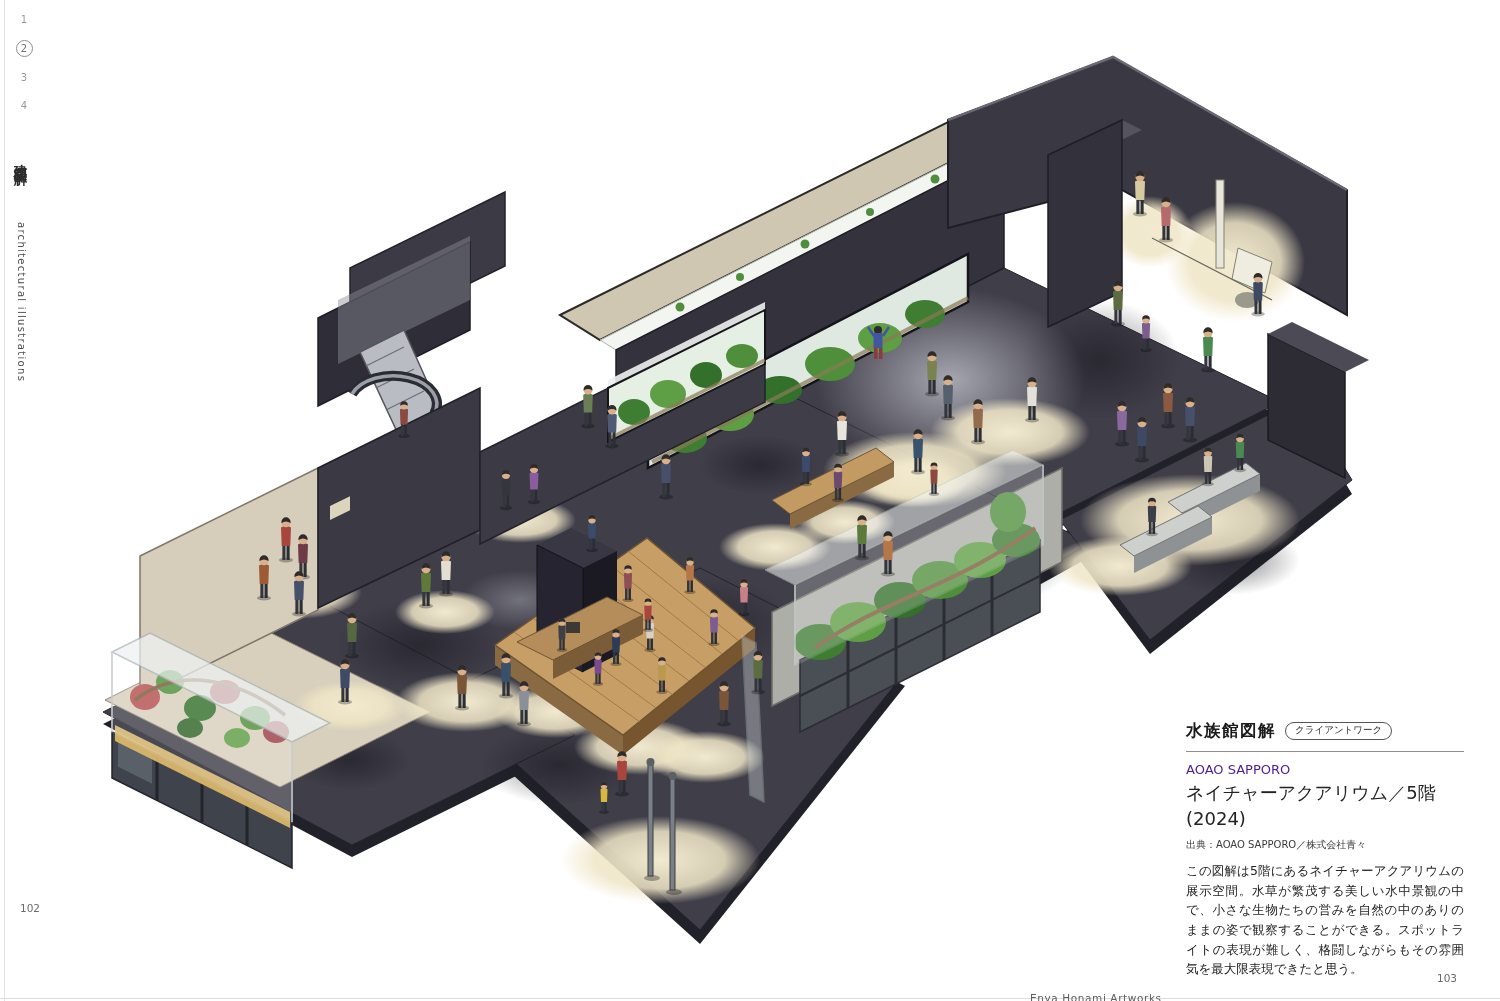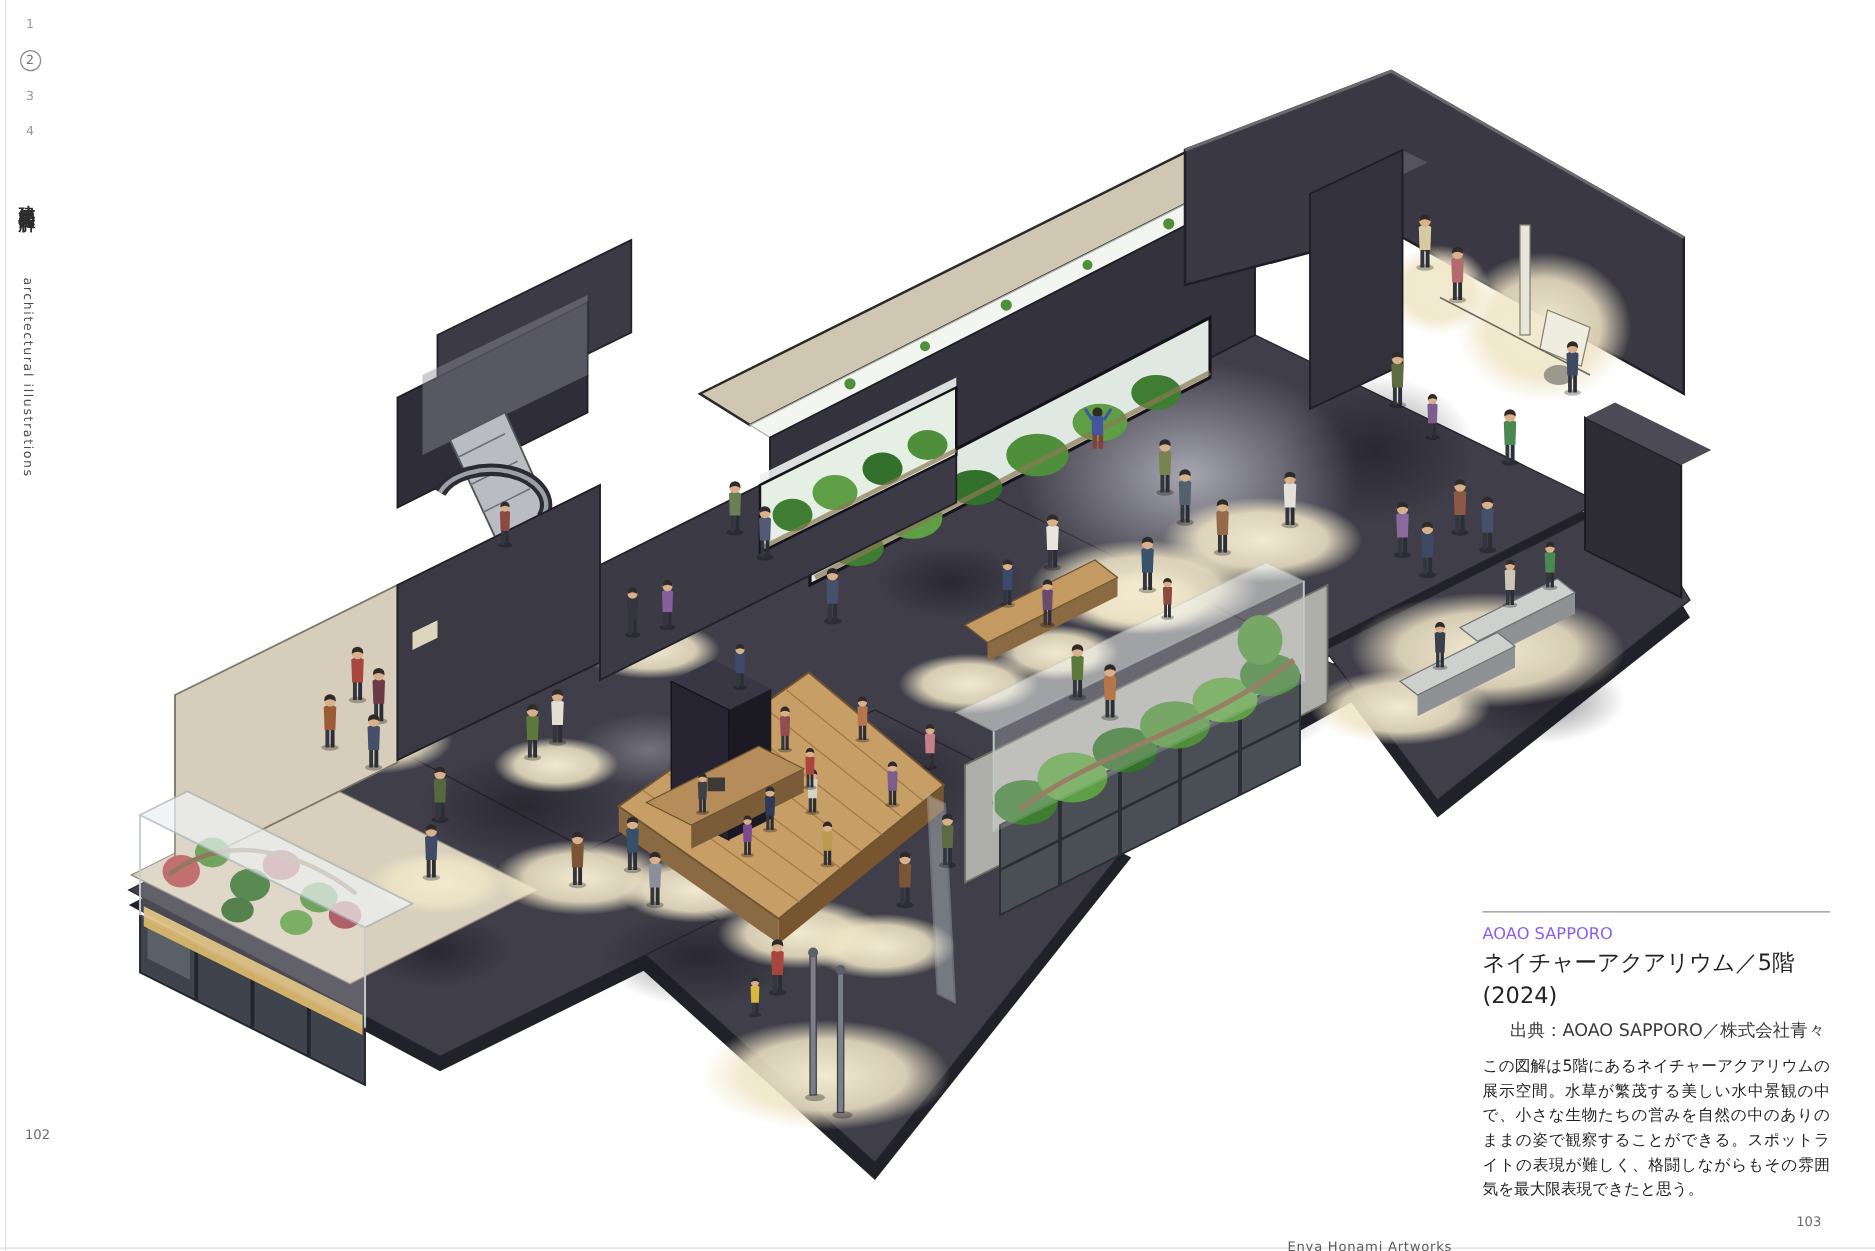--- a/index.html
+++ b/index.html
@@ -26,23 +26,23 @@
     writing-mode:vertical-rl;
     font-size:10px;letter-spacing:1.3px;color:#4c4c4c;
   }
 
   
   .caption{position:absolute;left:1186px;top:720px;width:278px;}
   .caption-title-row{display:flex;align-items:center;gap:9px;}
   .caption-title{font-size:16.5px;font-weight:bold;letter-spacing:1.5px;color:#1b1b1b;}
   .caption-badge{font-size:9.5px;color:#333;border:1px solid #555;border-radius:10px;padding:1px 9px 2px;white-space:nowrap;}
   .caption-rule{border:0;border-top:1px solid #8f8f8f;margin:9px 0 9px;}
-  .work-title{font-size:13px;color:#8b5cf6;line-height:1.45;}
+  .work-title{font-size:13px;color:#4c1d95;line-height:1.45;}
   .work-subtitle{font-size:18px;color:#222;line-height:1.45;}
-  .credit{font-size:14px;color:#3a3a3a;margin-top:6px;margin-left:22px;}
+  .credit{font-size:10px;color:#3a3a3a;margin-top:6px;}
   .caption-body{font-size:12.5px;line-height:1.57;color:#222;margin-top:9px;text-align:justify;}
   .caption-body p{margin:0;}
 
   
   .pageno{position:absolute;font-size:10.5px;color:#6a6a6a;}
   .pageno-left{left:20px;top:902px;}
   .pageno-right{left:1437px;top:972px;}
   .footer-center{position:absolute;left:1030px;top:959px;font-size:10.5px;color:#5c5c5c;letter-spacing:.6px;margin-top:33px;}
 
   .art{position:absolute;left:0;top:0;}
@@ -361,20 +361,24 @@
     <use href="#prs" transform="translate(1142,460) scale(1.35)" style="color:#3e4a63"></use>
     <use href="#prs" transform="translate(622,794) scale(1.35)" style="color:#a8463e"></use>
     <use href="#prs" transform="translate(604,812) scale(0.95)" style="color:#d9b83f"></use>
     <use href="#prs" transform="translate(724,724) scale(1.35)" style="color:#7a5538"></use>
     <use href="#prs" transform="translate(758,692) scale(1.3)" style="color:#5d6b43"></use>
     <use href="#prs" transform="translate(404,436) scale(1.1)" style="color:#8a4a3f"></use>
   </g>
 </svg>
 
 <div class="caption">
+  <div class="caption-title-row">
+    <span class="caption-title">水族館図解</span>
+    <span class="caption-badge">クライアントワーク</span>
+  </div>
   <hr class="caption-rule">
   <div class="work-title">AOAO SAPPORO</div>
   <div class="work-subtitle">ネイチャーアクアリウム／5階(2024)</div>
   <div class="credit">出典：AOAO SAPPORO／株式会社青々</div>
   <div class="caption-body">
     <p>この図解は5階にあるネイチャーアクアリウムの展示空間。水草が繁茂する美しい水中景観の中で、小さな生物たちの営みを自然の中のありのままの姿で観察することができる。スポットライトの表現が難しく、格闘しながらもその雰囲気を最大限表現できたと思う。</p>
   </div>
 </div>
 
 <span class="pageno pageno-left">102</span>

